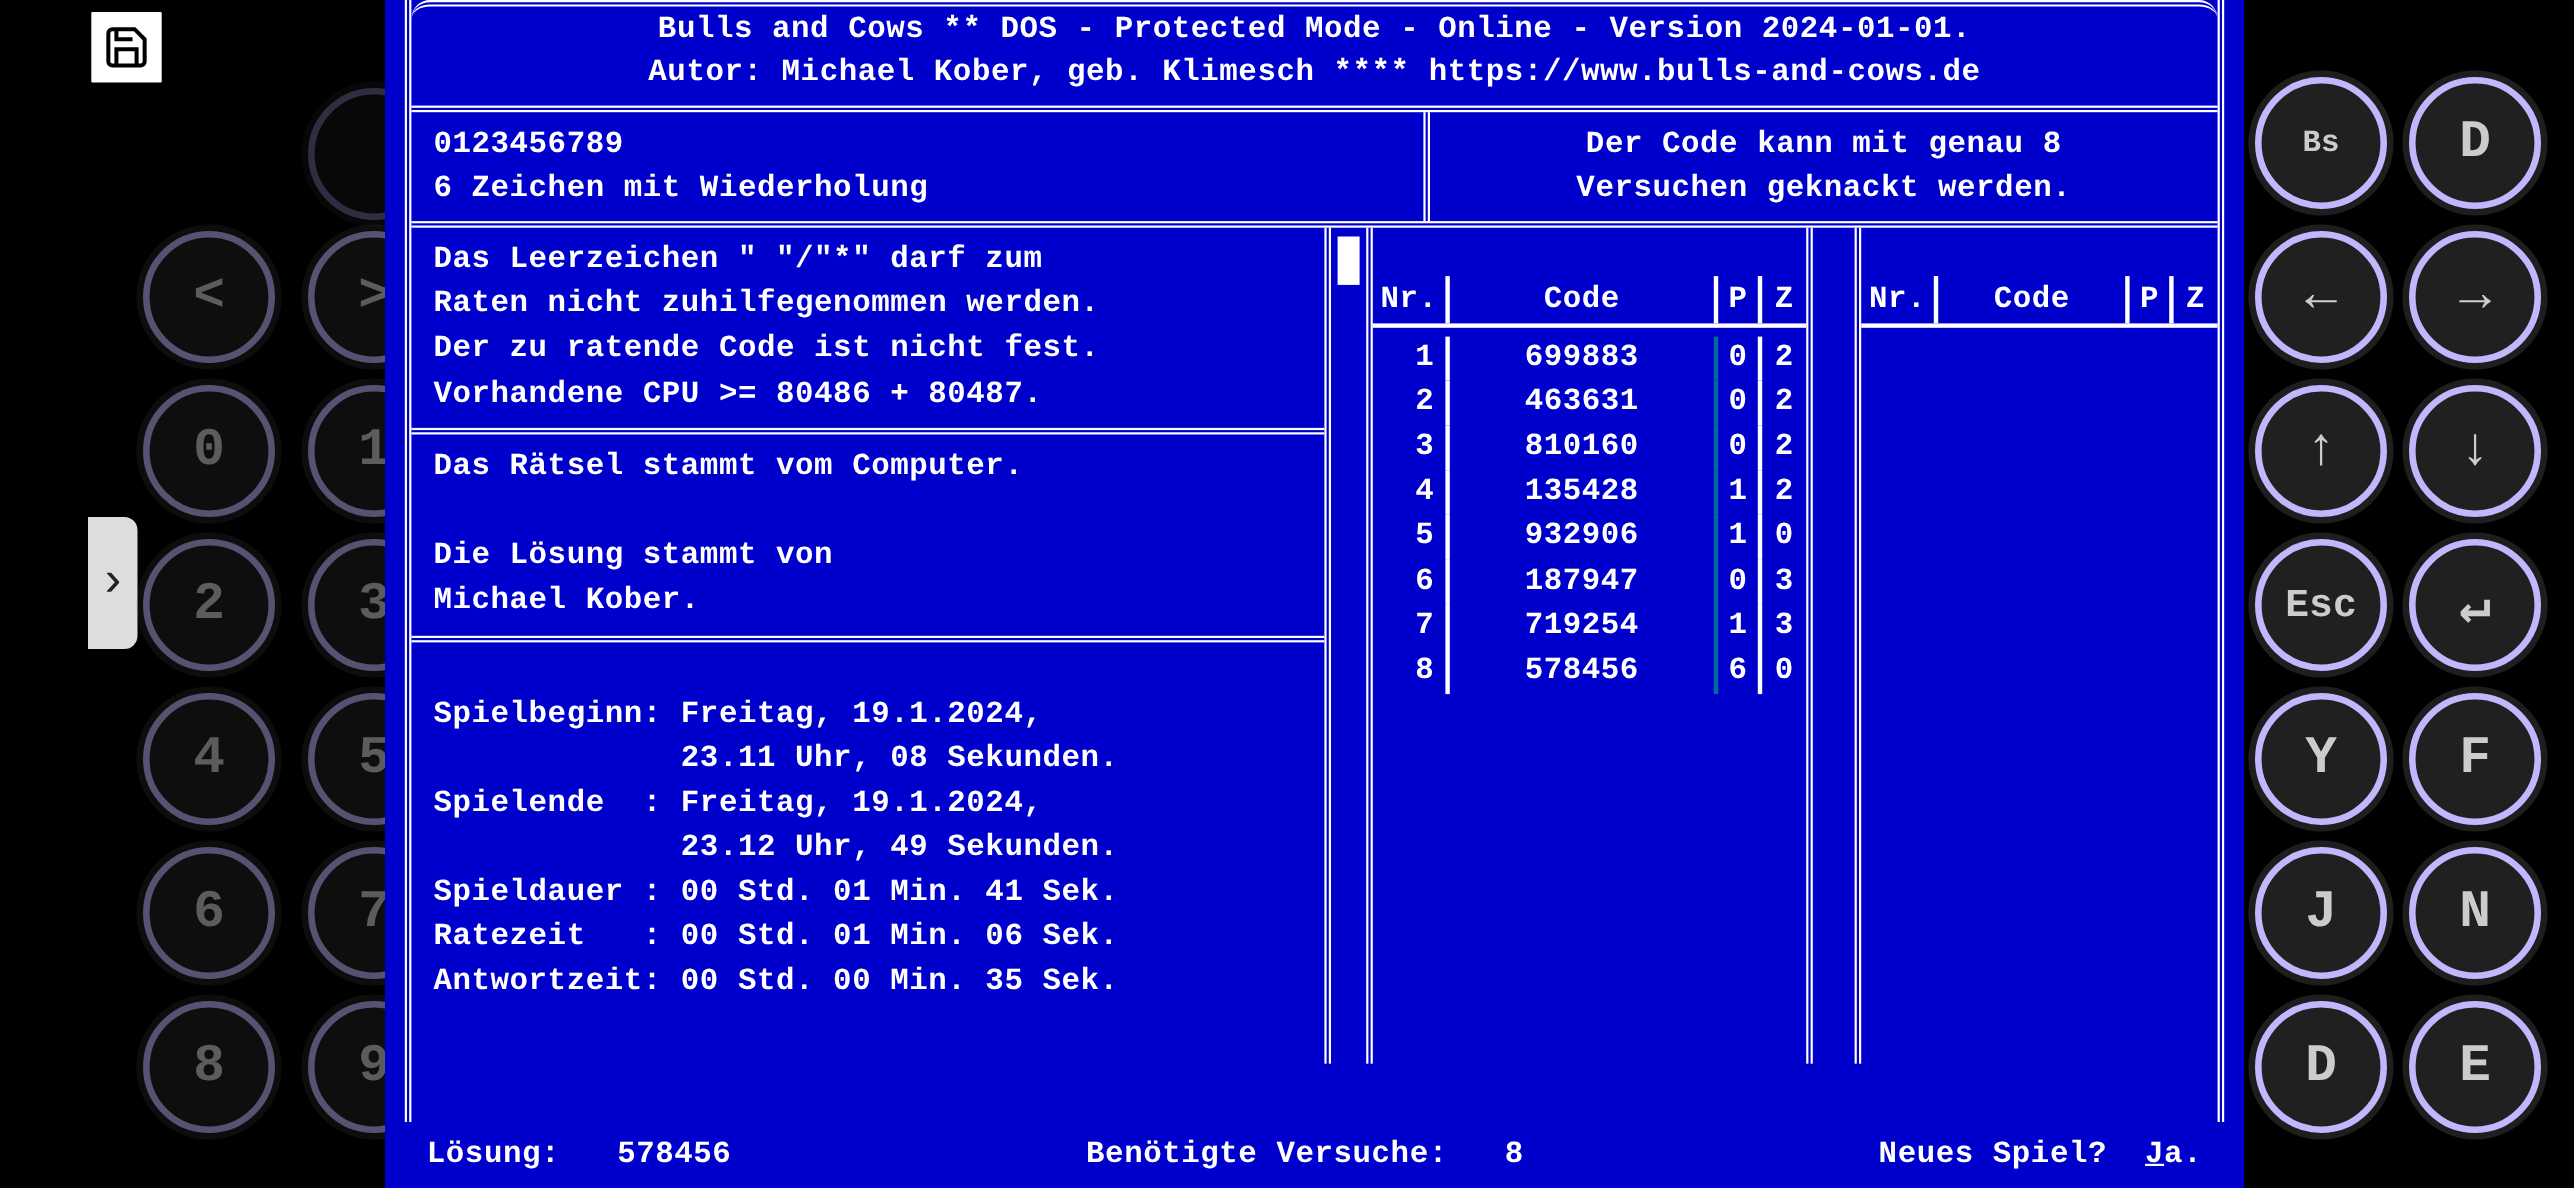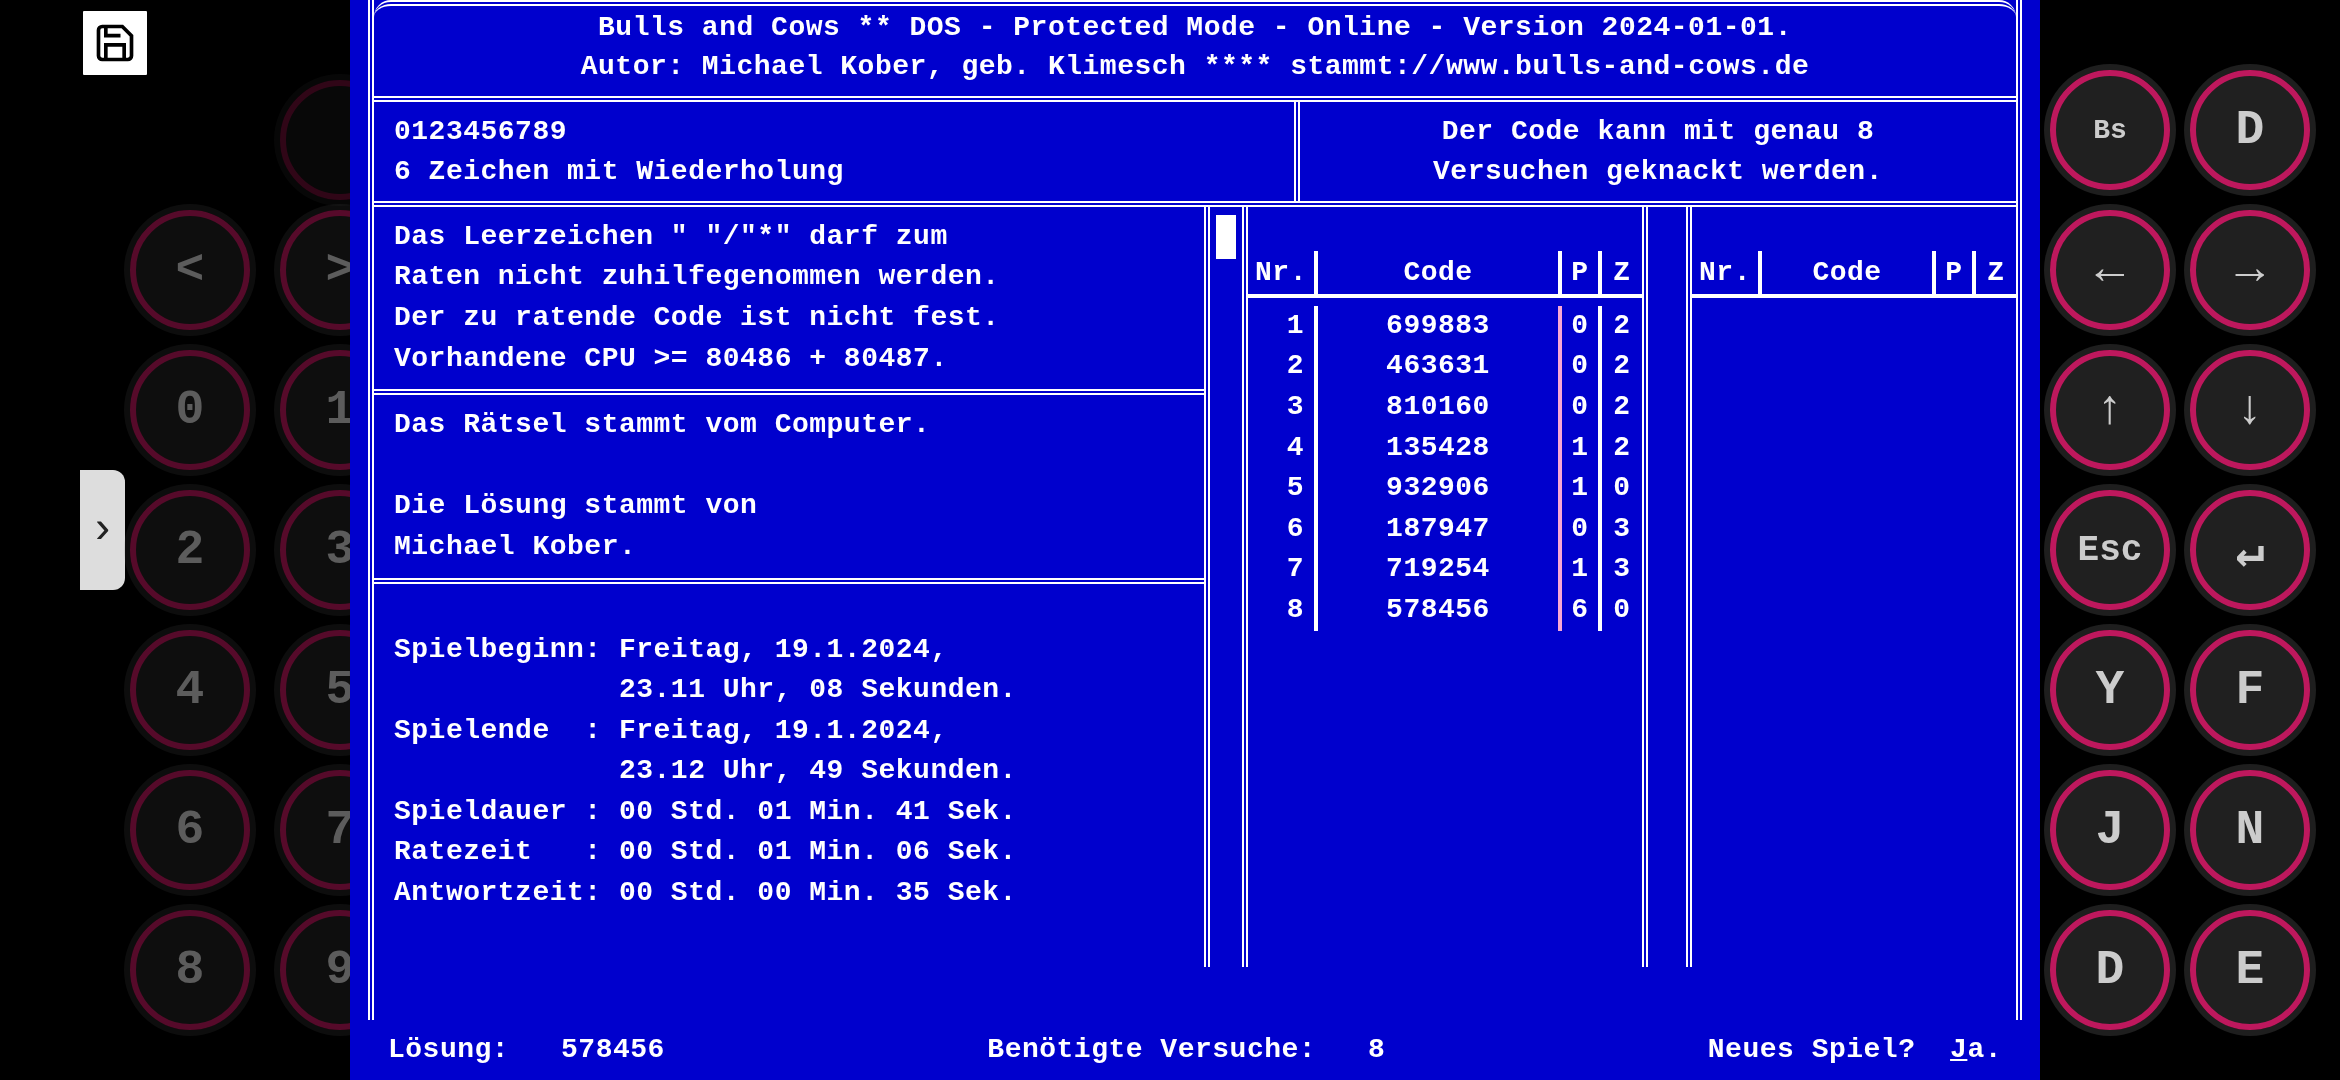--- a/index.html
+++ b/index.html
@@ -36,21 +36,21 @@
     border-radius: 0 12px 12px 0;
     display: flex;
     align-items: center;
     justify-content: center;
     font-size: 44px;
     color: #222;
   }
   
   .vbtn {
     position: absolute;
-    border: 6px solid #be185d;
+    border: 6px solid #c4b5fd;
     border-radius: 50%;
     background: rgba(40,40,40,0.8);
     color: #ccc;
     display: flex;
     align-items: center;
     justify-content: center;
     font-size: 48px;
     font-weight: bold;
     box-shadow: 0 0 0 6px rgba(100,100,100,0.3);
   }
@@ -103,21 +103,21 @@
   .info-block { padding: 10px 20px; line-height: 1.45; border-bottom: 6px double #fff; }
   .info-block:last-child { border-bottom: none; flex: 1; margin-top: 36px; }
   .tbl-head { display: flex; border-bottom: 4px solid #fff; text-align: center; }
   .tbl-head > div { padding: 6px 0; margin-top: 44px; }
   .th-nr { flex: 0 0 70px; border-right: 4px solid #fff; }
   .th-code { flex: 1; border-right: 4px solid #fff; }
   .th-p { flex: 0 0 40px; border-right: 4px solid #fff; }
   .th-z { flex: 0 0 40px; }
   .tbl-row { display: flex; text-align: center; line-height: 1.45; }
   .td-nr { flex: 0 0 70px; text-align: right; padding-right: 10px; border-right: 4px solid #fff; }
-  .td-code { flex: 1; border-right: 4px solid #f9a8d4; }
+  .td-code { flex: 1; border-right: 4px solid #0369a1; }
   .td-p { flex: 0 0 40px; border-right: 4px solid #fff; }
   .td-z { flex: 0 0 40px; }
   .tbl-body-lines { position: relative; }
   .status-bar {
     display: flex;
     justify-content: space-between;
     padding: 14px 20px 0 20px;
     font-size: 28px;
   }
   .status-bar span u { text-decoration: underline; }
@@ -163,21 +163,21 @@
 <div class="vbtn" style="left:2190px;top:630px;width:120px;height:120px">F</div>
 <div class="vbtn" style="left:2050px;top:770px;width:120px;height:120px">J</div>
 <div class="vbtn" style="left:2190px;top:770px;width:120px;height:120px">N</div>
 <div class="vbtn" style="left:2050px;top:910px;width:120px;height:120px">D</div>
 <div class="vbtn" style="left:2190px;top:910px;width:120px;height:120px">E</div>
 
 <div class="dos">
   <div class="dos-inner">
     <div class="title-bar">
       <div style="text-align:center">Bulls and Cows ** DOS - Protected Mode - Online - Version 2024-01-01.</div>
-      <div style="text-align:center">Autor: Michael Kober, geb. Klimesch    ****    stammt://www.bulls-and-cows.de</div>
+      <div style="text-align:center">Autor: Michael Kober, geb. Klimesch    ****    https://www.bulls-and-cows.de</div>
     </div>
     <div class="hrule"></div>
 
     <div class="row2">
       <div class="cell w-left">
         <div>0123456789</div>
         <div>6 Zeichen mit Wiederholung</div>
       </div>
       <div class="cell w-right vdiv" style="text-align:center">
         <div>Der Code kann mit genau 8</div>

